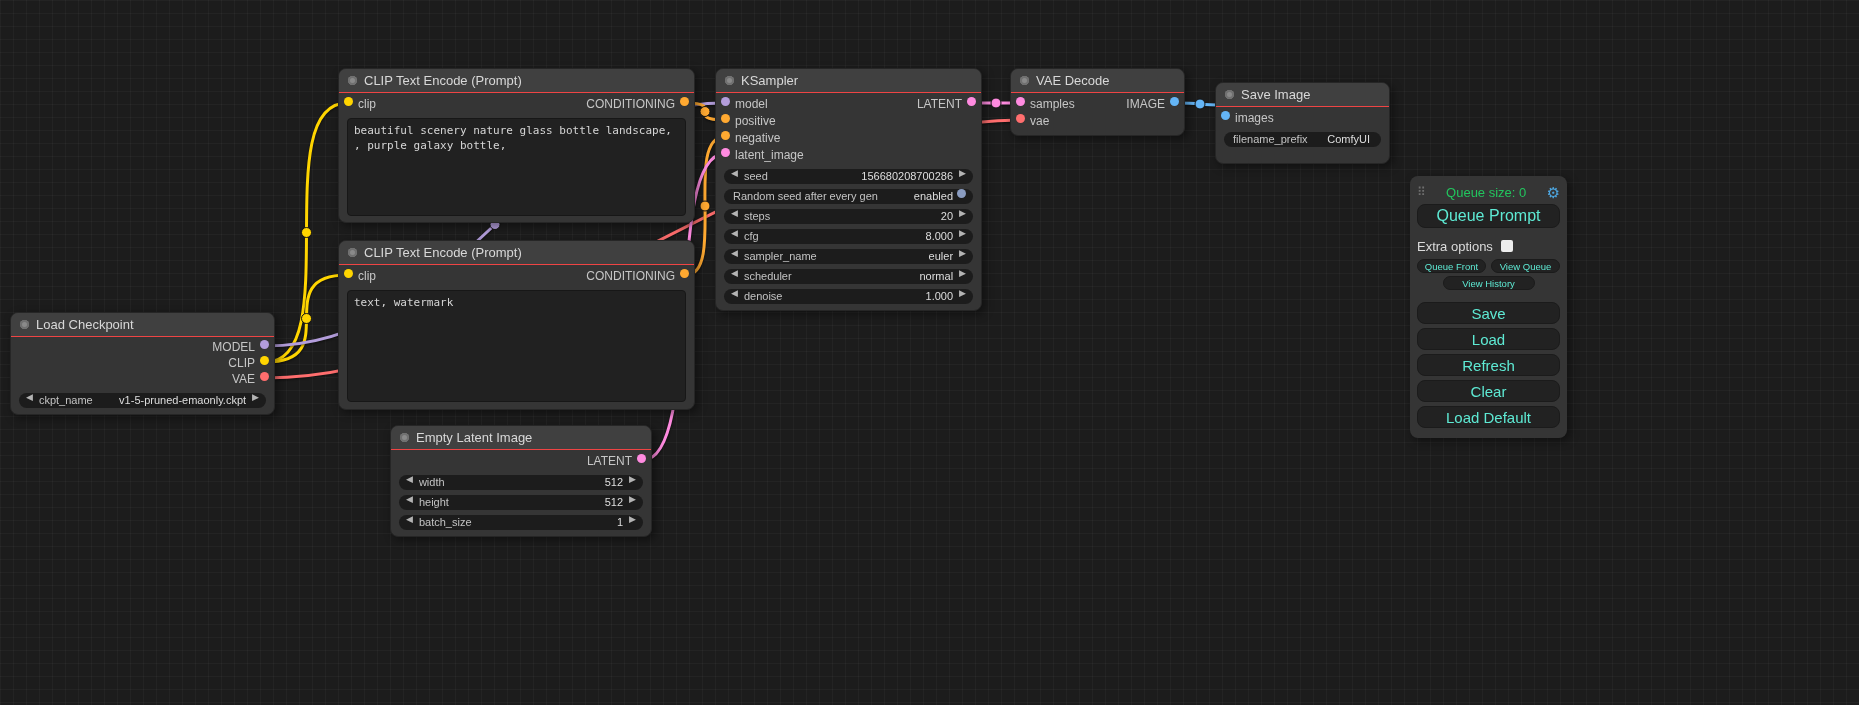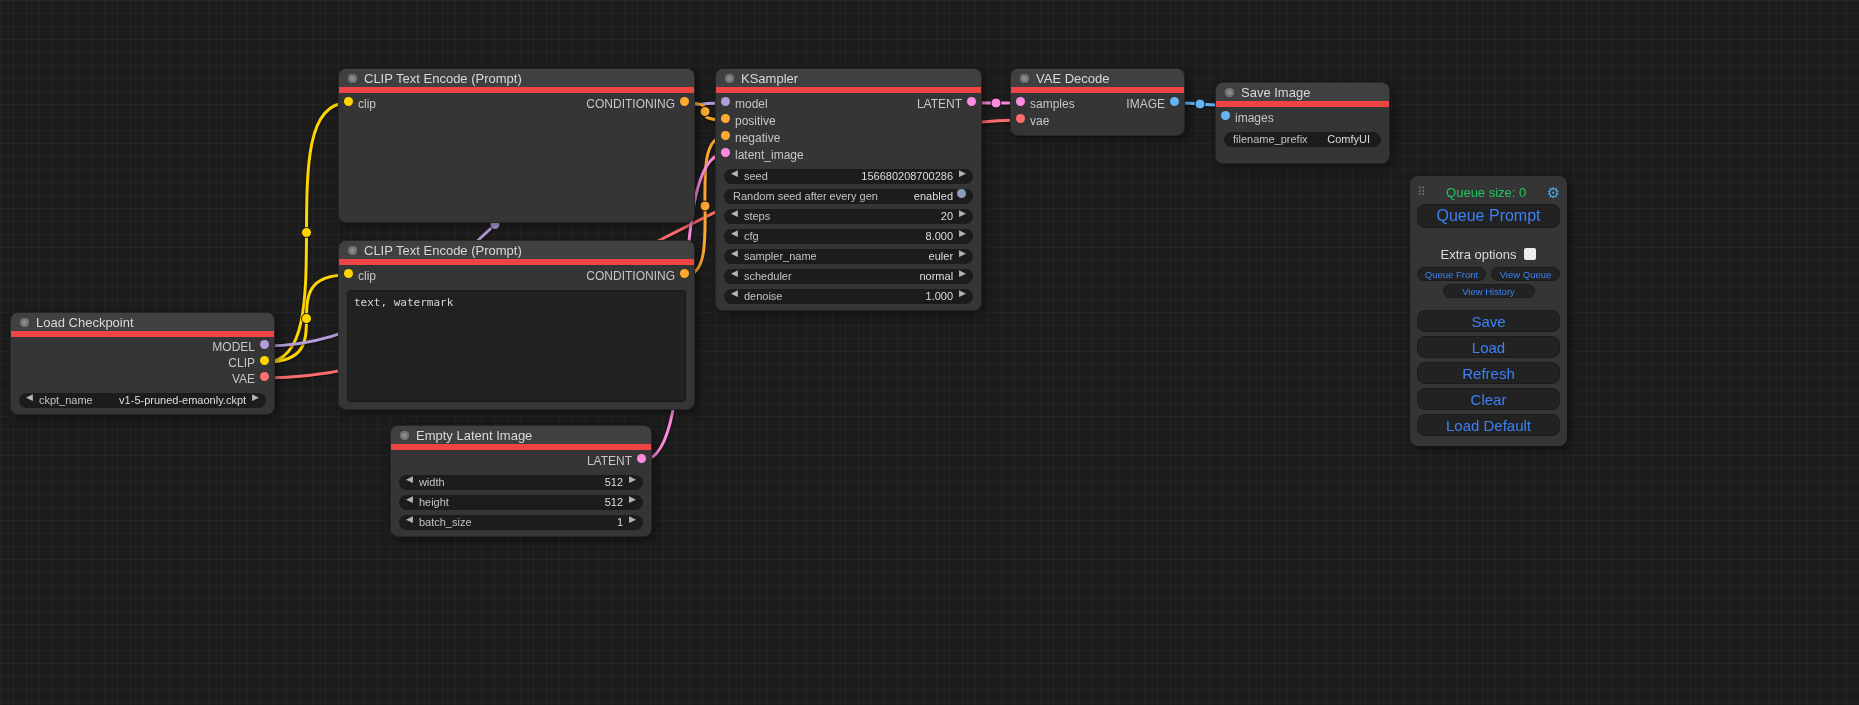--- a/index.html
+++ b/index.html
@@ -19,21 +19,21 @@
   .wires path { fill:none; stroke-width:3; stroke-linecap:round; filter:drop-shadow(0 1px 1px rgba(0,0,0,0.55)); }
   .wires circle { stroke:#141414; stroke-width:1; }
 
   .node {
     position:absolute; z-index:2;
     background:#353535; border:1px solid #262626; border-radius:8px;
     box-shadow:3px 3px 10px rgba(0,0,0,0.45); color:#cfcfcf;
   }
   .node-header {
     height:24px; display:flex; align-items:center; padding:0 10px 0 9px;
-    background:#404040; border-radius:7px 7px 0 0; border-bottom:6px solid #ef4444;
+    background:#404040; border-radius:7px 7px 0 0; border-bottom:1px solid #ef4444;
     cursor:grab;
   }
   .collapse-dot { width:9px; height:9px; border-radius:50%; background:#8a8a8a; box-shadow:inset 0 0 0 2px #707070; margin-right:7px; flex:none; }
   .node-title { font-size:13px; color:#d8d8d8; white-space:nowrap; }
 
   .slots { padding-top:2px; }
   .slot-row { display:flex; align-items:center; justify-content:space-between; padding:0 5px; font-size:12px; color:#c6c6c6; }
   .slot-row.h17 { height:17px; }
   .slot-row.h16 { height:16px; }
   .slot { display:flex; align-items:flex-start; gap:5px; }
@@ -64,27 +64,27 @@
   .menu {
     position:absolute; left:1410px; top:176px; width:157px; z-index:3;
     background:#353535; border-radius:8px; padding:6px 7px 10px;
     box-shadow:3px 3px 10px rgba(0,0,0,0.45);
   }
   .menu-header { display:flex; align-items:center; height:20px; margin-bottom:2px; }
   .drag-handle { color:#6e6e6e; font-size:12px; cursor:grab; }
   .queue-size { flex:1; text-align:center; color:#22c55e; font-size:13px; }
   .gear { color:#4da6e0; font-size:15px; cursor:pointer; line-height:1; }
   .btn {
-    display:block; width:100%; background:#222; color:#3b82f6;
+    display:block; width:100%; background:#222; color:#5eead4;
     border:1px solid #1b1b1b; border-radius:8px; font-family:inherit; cursor:pointer;
   }
   .btn.big { height:22px; font-size:15px; margin-top:4px; }
   .btn.queue { height:24px; font-size:16px; margin-top:2px; }
   .btn.gap-top { margin-top:12px; }
-  .extra-row { display:flex; align-items:center; justify-content:center; gap:8px; color:#dcdcdc; font-size:13px; height:20px; margin-top:16px; }
+  .extra-row { display:flex; align-items:center; gap:8px; color:#dcdcdc; font-size:13px; height:20px; margin-top:8px; }
   .checkbox { width:12px; height:12px; background:#ededed; border-radius:2px; cursor:pointer; }
   .small-row { display:flex; gap:5px; margin-top:3px; }
   .btn.small { height:14px; font-size:9.5px; border-radius:8px; padding:0 2px; flex:1; margin-top:0; }
   .small-row.center { justify-content:center; }
   .small-row.center .btn.small { flex:0 0 auto; width:92px; }
 </style>
 </head>
 <body>
 
 <div class="canvas">
@@ -153,20 +153,21 @@
         <span class="slot in">
           <span class="dot c-clip"></span>
           <span class="slot-label">clip</span>
         </span>
         <span class="slot out">
           <span class="slot-label">CONDITIONING</span>
           <span class="dot c-cond"></span>
         </span>
       </div>
     </div>
+    <div class="textbox" style="height:98px">beautiful scenery nature glass bottle landscape, , purple galaxy bottle,</div>
   </div>
 
   <div class="node" style="left:338px;top:240px;width:357px;height:170px">
     <div class="node-header">
       <span class="collapse-dot"></span>
       <span class="node-title">CLIP Text Encode (Prompt)</span>
     </div>
     <div class="slots">
       <div class="slot-row h17">
         <span class="slot in">

